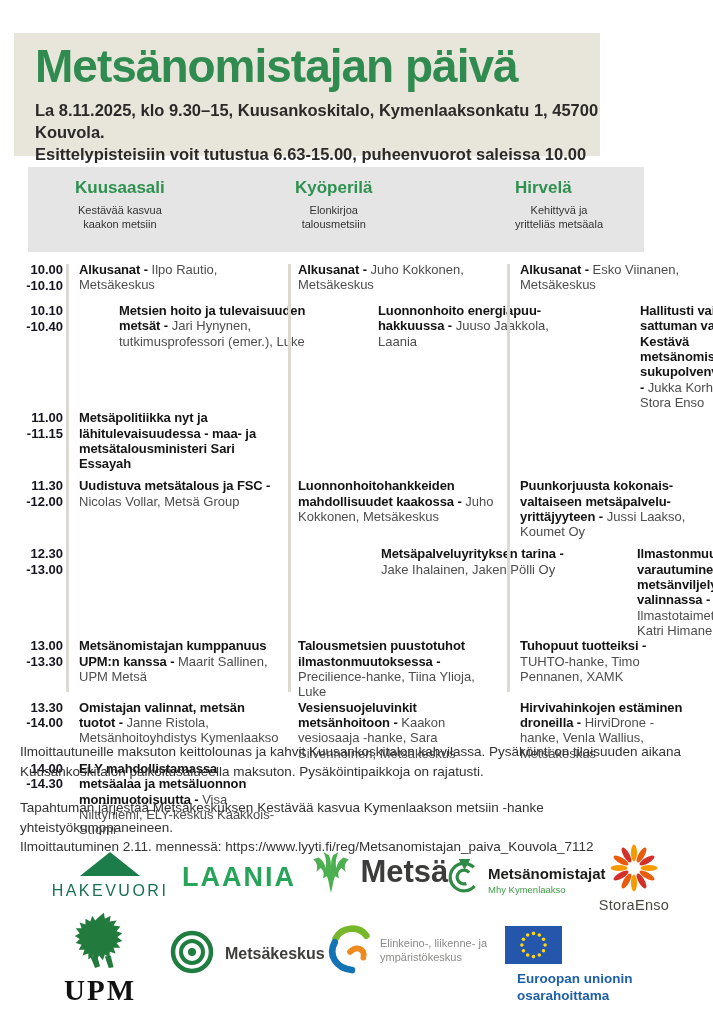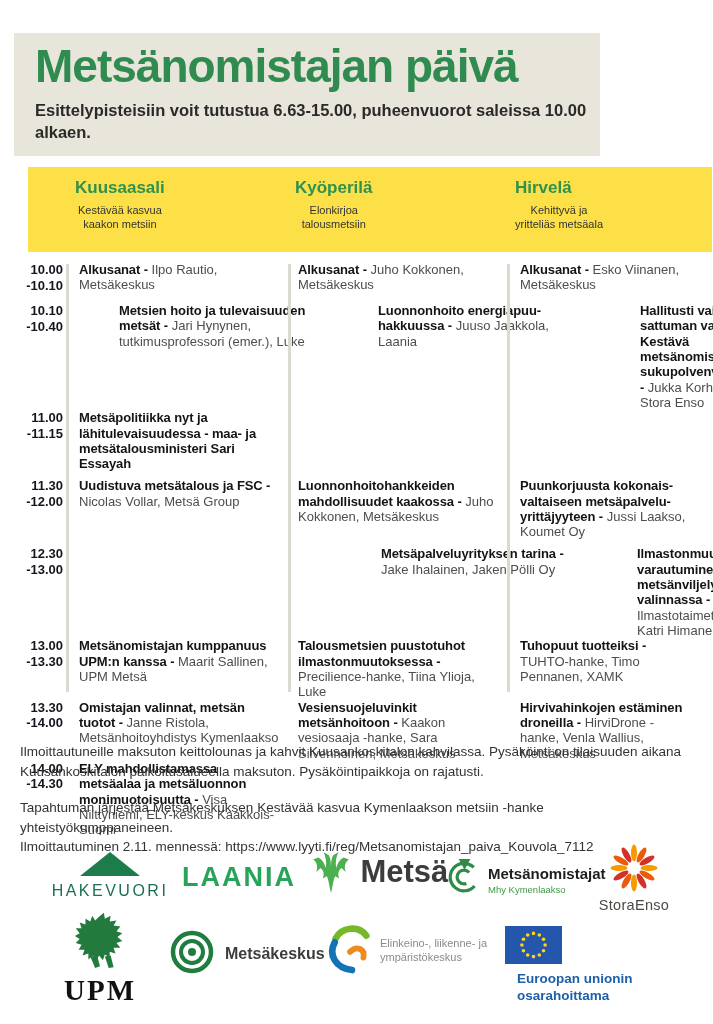--- a/index.html
+++ b/index.html
@@ -6,21 +6,21 @@
   body{
     width:713px;height:1024px;background:#ffffff;position:relative;
     font-family:"Liberation Sans", sans-serif;color:#222;overflow:hidden;
   }
   .panel{position:absolute;background:#e8e5da;}
   
   .hdr{left:14px;top:33px;width:586px;height:123px;padding:0;}
   .title{color:#2f8b4f;font-weight:bold;font-size:46px;letter-spacing:-1px;margin:6px 0 0 21px;}
   .subtitle{margin:7px 0 0 21px;font-size:16.5px;font-weight:bold;color:#2b2a28;line-height:1.32;}
   
-  .halls{left:28px;top:167px;width:684px;height:85px;background:#fde047;}
+  .halls{left:28px;top:167px;width:616px;height:85px;background:#e5e5e5;}
   .hall{position:absolute;top:11px;}
   .hall.h1{left:47px;} .hall.h2{left:267px;} .hall.h3{left:487px;}
   .hall-name{color:#2f9150;font-weight:bold;font-size:17px;}
   .hall-theme{margin-top:5px;font-size:11px;color:#333;line-height:1.3;white-space:pre-line;text-align:center;}
   
   .sched{position:absolute;left:20px;top:262px;width:680px;}
   .vline{position:absolute;top:2px;width:3px;height:428px;background:#dcd9d0;}
   .vl1{left:46px;} .vl2{left:268px;} .vl3{left:487px;}
   .srow{display:grid;grid-template-columns:46px 222px 219px 1fr;}
   .r1{min-height:41px;} .r2{min-height:47px;gap:40px;} .r3{min-height:68px;} .r4{min-height:68px;}
@@ -60,20 +60,21 @@
   .eu .txt{font-size:13.5px;font-weight:bold;color:#1d5fa9;line-height:1.25;margin-left:12px;margin-top:3px;white-space:pre-line;}
 </style>
 </head>
 <body>
 
 <div>
 
   <div class="panel hdr">
     <div class="title">Metsänomistajan päivä</div>
     <div class="subtitle">
+      <div>La 8.11.2025, klo 9.30–15, Kuusankoskitalo, Kymenlaaksonkatu 1, 45700 Kouvola.</div>
       <div>Esittelypisteisiin voit tutustua 6.63-15.00, puheenvuorot saleissa 10.00 alkaen.</div>
     </div>
   </div>
 
   <div class="panel halls">
     <div class="hall h1">
       <div class="hall-name">Kuusaasali</div>
       <div class="hall-theme">Kestävää kasvua
 kaakon metsiin</div>
     </div>

